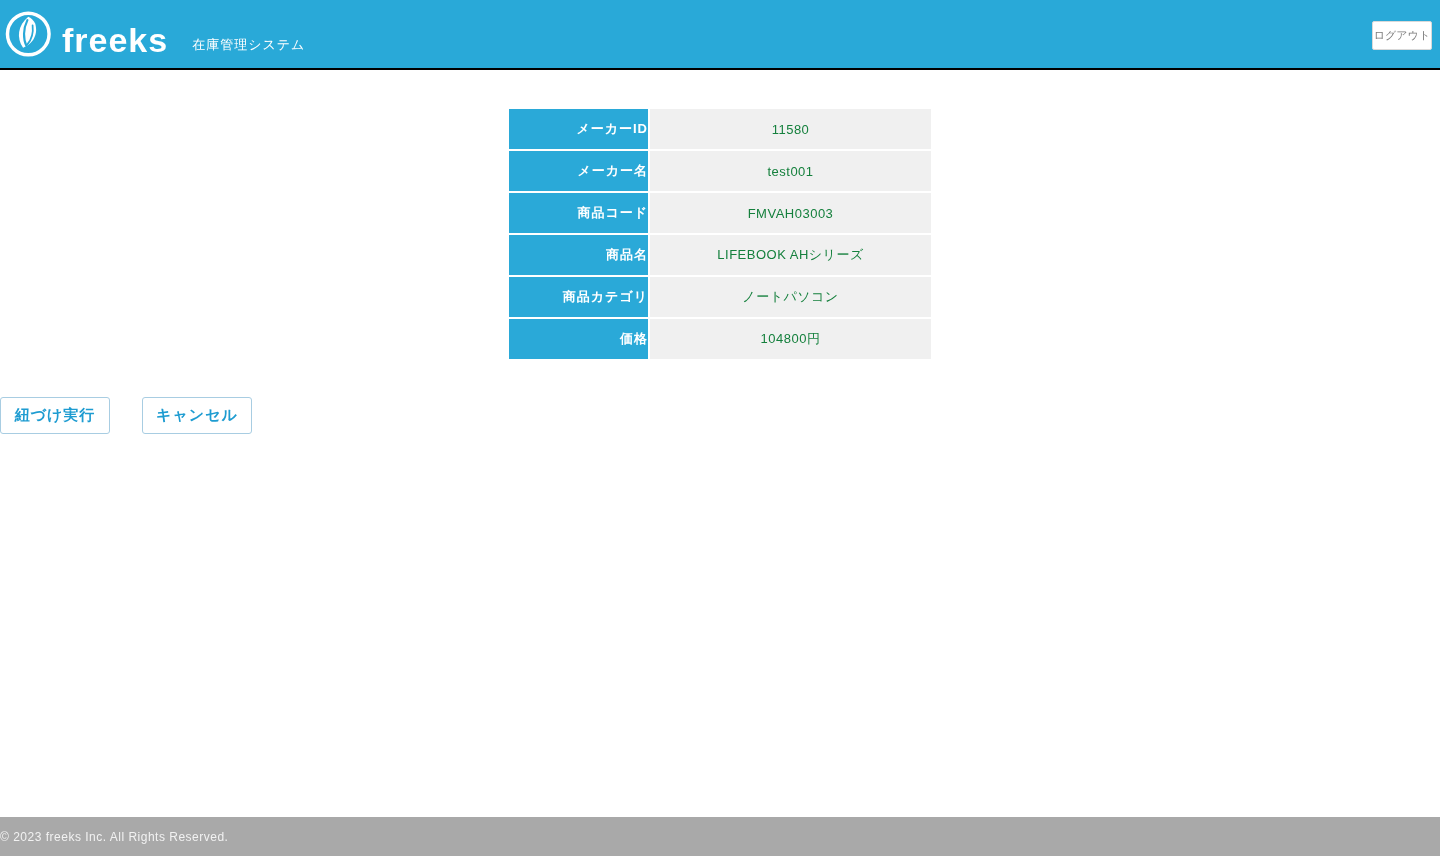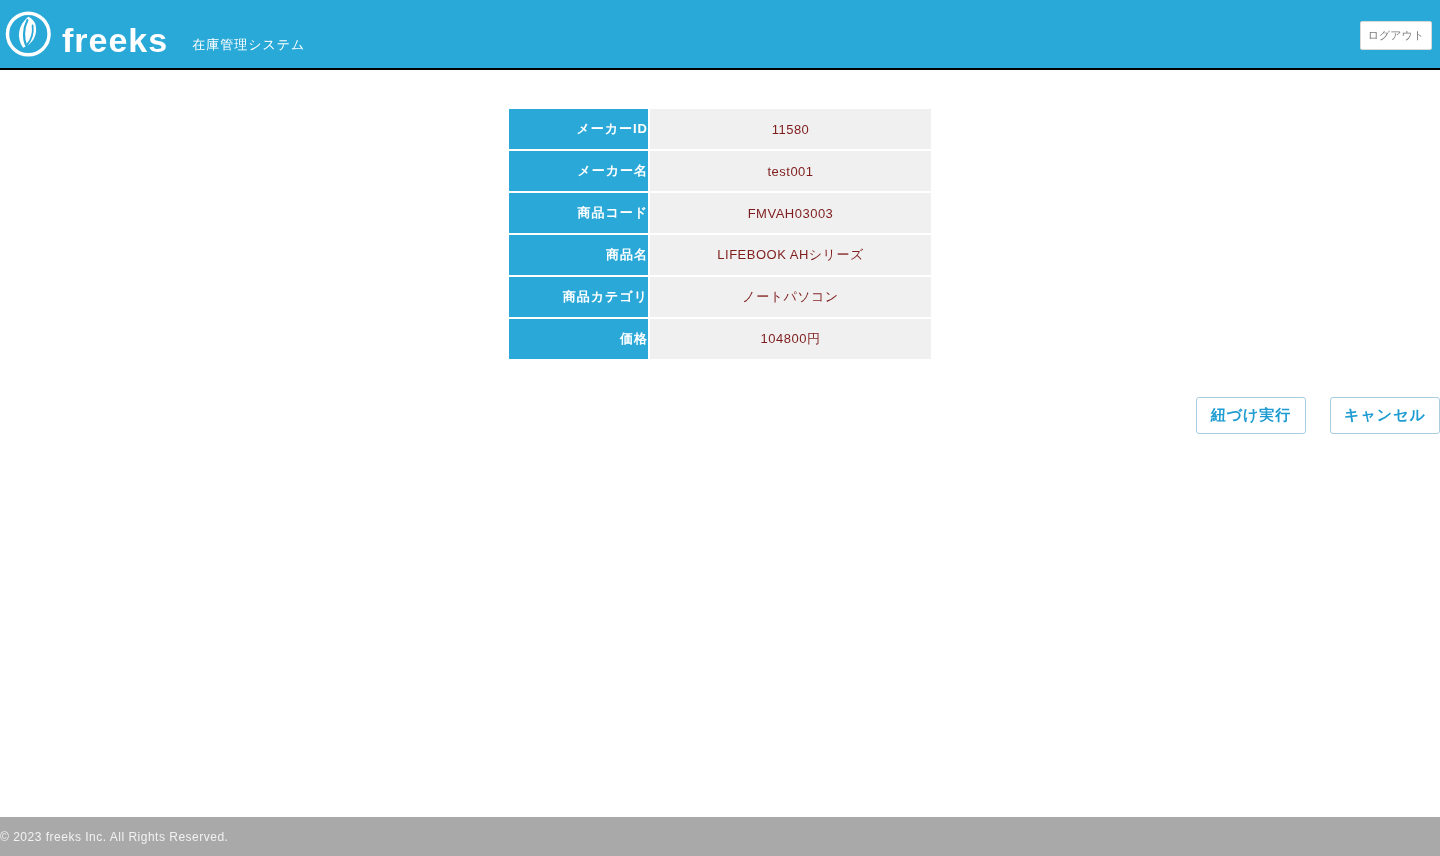--- a/index.html
+++ b/index.html
@@ -35,21 +35,21 @@
     padding-bottom: 7px; margin-left: 24px;
   }
   .page-title {
     position: absolute; left: 50%; top: 50%;
     transform: translate(-50%, -50%);
     color: #ffffff; font-size: 21px; font-weight: 500;
     letter-spacing: 1px; white-space: nowrap;
   }
   .logout-btn {
     position: absolute; right: 8px; top: 21px;
-    width: 72px; height: 29px;
+    width: 60px; height: 29px;
     background: #ffffff;
     border: 1px solid #d9d9d9;
     border-radius: 2px;
     color: #7a7a7a; font-size: 11px;
     cursor: pointer;
     font-family: inherit;
     margin-left: 32px;
   }
 
   
@@ -61,29 +61,29 @@
   .info-table th {
     width: 139px; height: 40px;
     background: #2aa9d8;
     color: #ffffff; font-size: 13px; font-weight: bold;
     text-align: right; vertical-align: middle;
     letter-spacing: 1px;
   }
   .info-table td {
     width: 281px; height: 40px;
     background: #f0f0f0;
-    color: #7f1d1d; font-size: 13px;
+    color: #15803d; font-size: 13px;
     text-align: center; vertical-align: middle;
     letter-spacing: 0.5px;
   }
 
   
   .actions {
     margin-top: 36px;
-    display: flex; justify-content: flex-end; gap: 24px;
+    display: flex; justify-content: flex-start; gap: 32px;
   }
   .action-btn {
     width: 110px; height: 37px;
     background: #ffffff;
     border: 1px solid #a8cde2;
     border-radius: 3px;
     color: #1e9cd1; font-size: 15px; font-weight: bold;
     letter-spacing: 1px;
     cursor: pointer;
     font-family: inherit;

